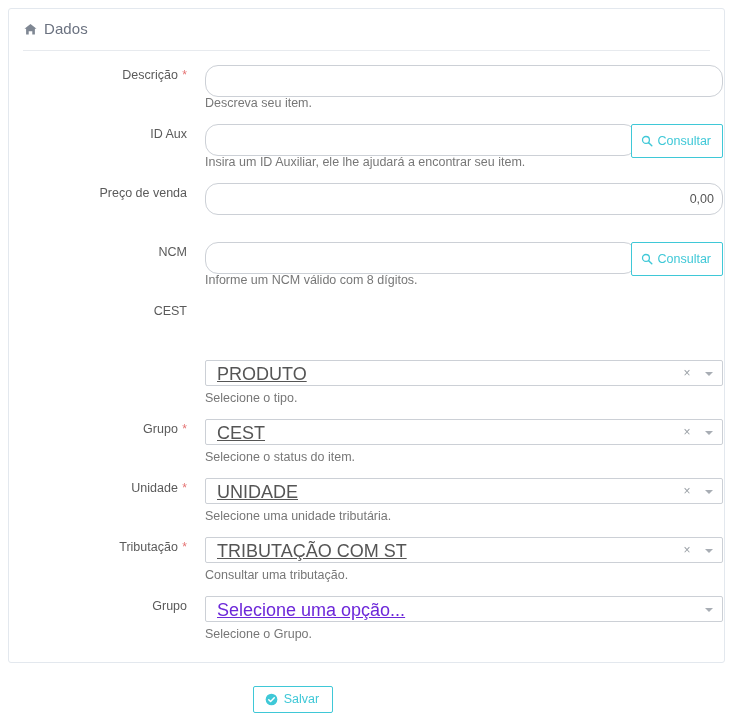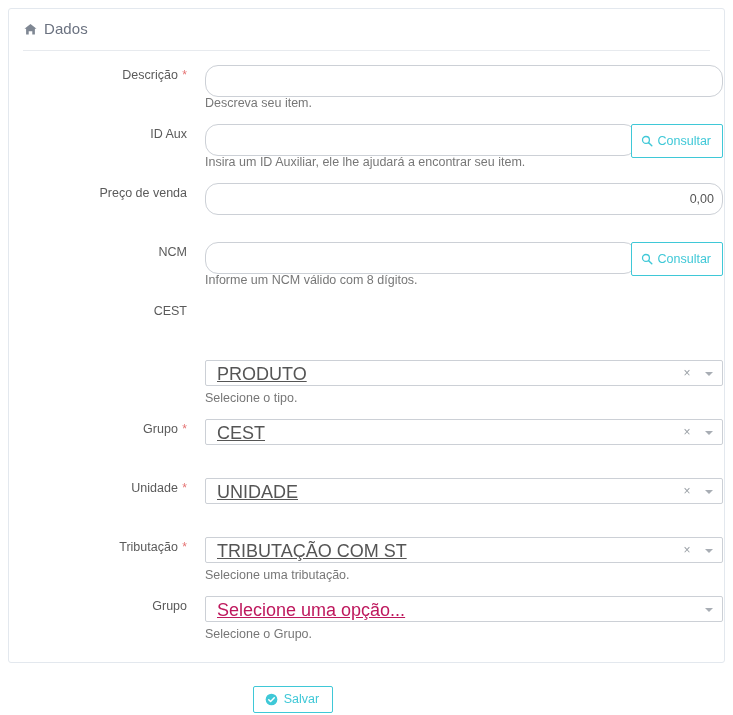--- a/index.html
+++ b/index.html
@@ -176,21 +176,21 @@
     top: 0;
     right: 48px;
     height: 26px;
     line-height: 26px;
     font-size: 18px;
     color: #555555;
     white-space: nowrap;
     overflow: hidden;
     text-decoration: underline;
   }
-  .select-value.placeholder { color: #be185d; }
+  .select-value.placeholder { color: #6d28d9; }
 
   .select-clear {
     position: absolute;
     right: 30px;
     top: 0;
     height: 26px;
     line-height: 25px;
     font-size: 12px;
     color: #9aa0a6;
     cursor: pointer;
@@ -335,41 +335,43 @@
           </div>
         </div>
         <div class="form-row">
           <div class="form-label"><span>Grupo</span> <span class="req">*</span></div>
           <div class="field-area">
             <div class="select-box">
               <div class="select-value">CEST</div>
               <div class="select-clear">×</div>
               <div class="select-caret"></div>
             </div>
+            <div class="help-text">Selecione o status do item.</div>
           </div>
         </div>
         <div class="form-row">
           <div class="form-label"><span>Unidade</span> <span class="req">*</span></div>
           <div class="field-area">
             <div class="select-box">
               <div class="select-value">UNIDADE</div>
               <div class="select-clear">×</div>
               <div class="select-caret"></div>
             </div>
+            <div class="help-text">Selecione uma unidade tributária.</div>
           </div>
         </div>
         <div class="form-row">
           <div class="form-label"><span>Tributação</span> <span class="req">*</span></div>
           <div class="field-area">
             <div class="select-box">
               <div class="select-value">TRIBUTAÇÃO COM ST</div>
               <div class="select-clear">×</div>
               <div class="select-caret"></div>
             </div>
-            <div class="help-text">Selecione uma tributação.</div>
+            <div class="help-text">Consultar uma tributação.</div>
           </div>
         </div>
         <div class="form-row">
           <div class="form-label"><span>Grupo</span></div>
           <div class="field-area">
             <div class="select-box">
               <div class="select-value placeholder">Selecione uma opção...</div>
               <div class="select-caret"></div>
             </div>
             <div class="help-text">Selecione o Grupo.</div>

